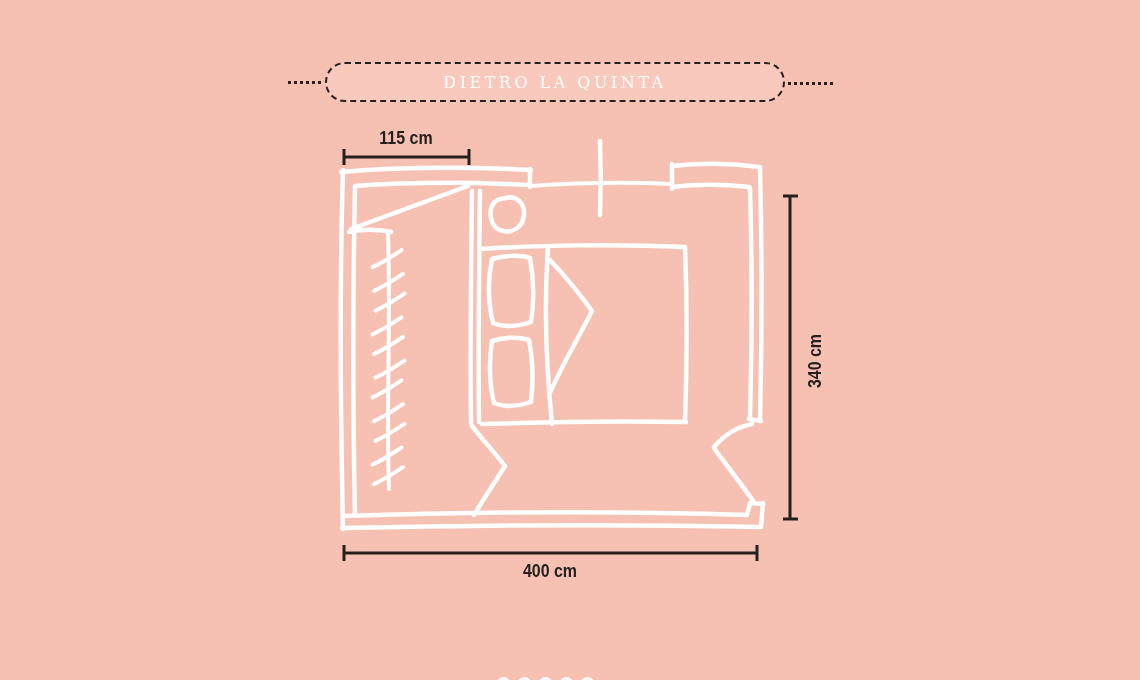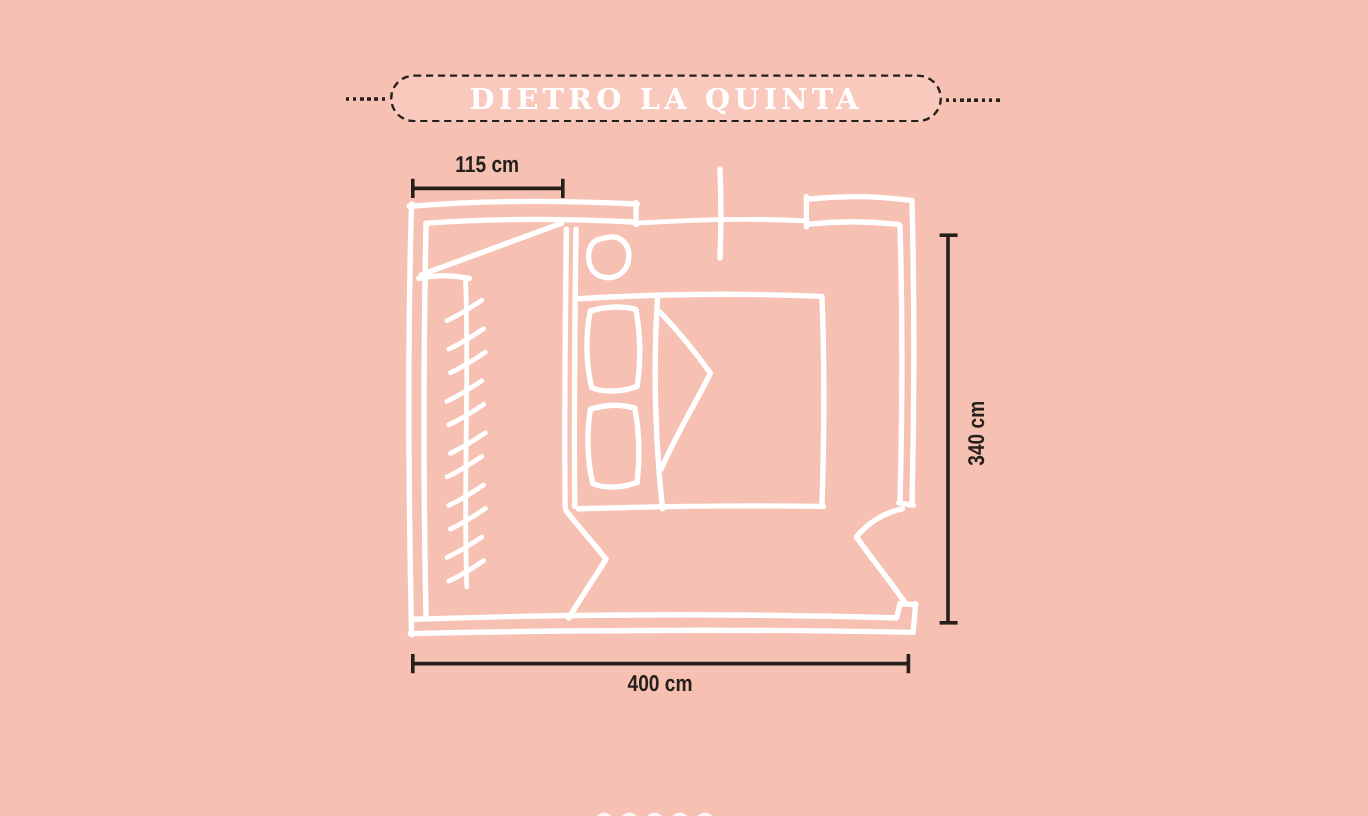--- a/index.html
+++ b/index.html
@@ -14,21 +14,21 @@
   .stage{position:relative;width:1140px;height:680px;background:var(--background);}
 
   
   .banner{
     position:absolute;left:325px;top:62px;width:460px;height:40px;
     border:2px dashed var(--ink);border-radius:21px;
     background:var(--banner-fill);
     display:flex;align-items:center;justify-content:center;
   }
   .banner-title{
-    font-family:"DejaVu Serif",serif;font-weight:bold;font-size:24px;
+    font-family:"DejaVu Serif",serif;font-weight:normal;font-size:16px;
     letter-spacing:3.5px;color:var(--line-white);white-space:nowrap;
   }
   .connector{position:absolute;height:3px;
     background:repeating-linear-gradient(90deg,var(--ink) 0 3px,transparent 3px 6px);}
   .connector.left{left:288px;top:81px;width:36px;}
   .connector.right{left:788px;top:82px;width:46px;}
 
   
   svg.plan{position:absolute;left:0;top:0;width:1140px;height:680px;}
   .wstroke{stroke:var(--line-white);stroke-width:4.5;fill:none;

